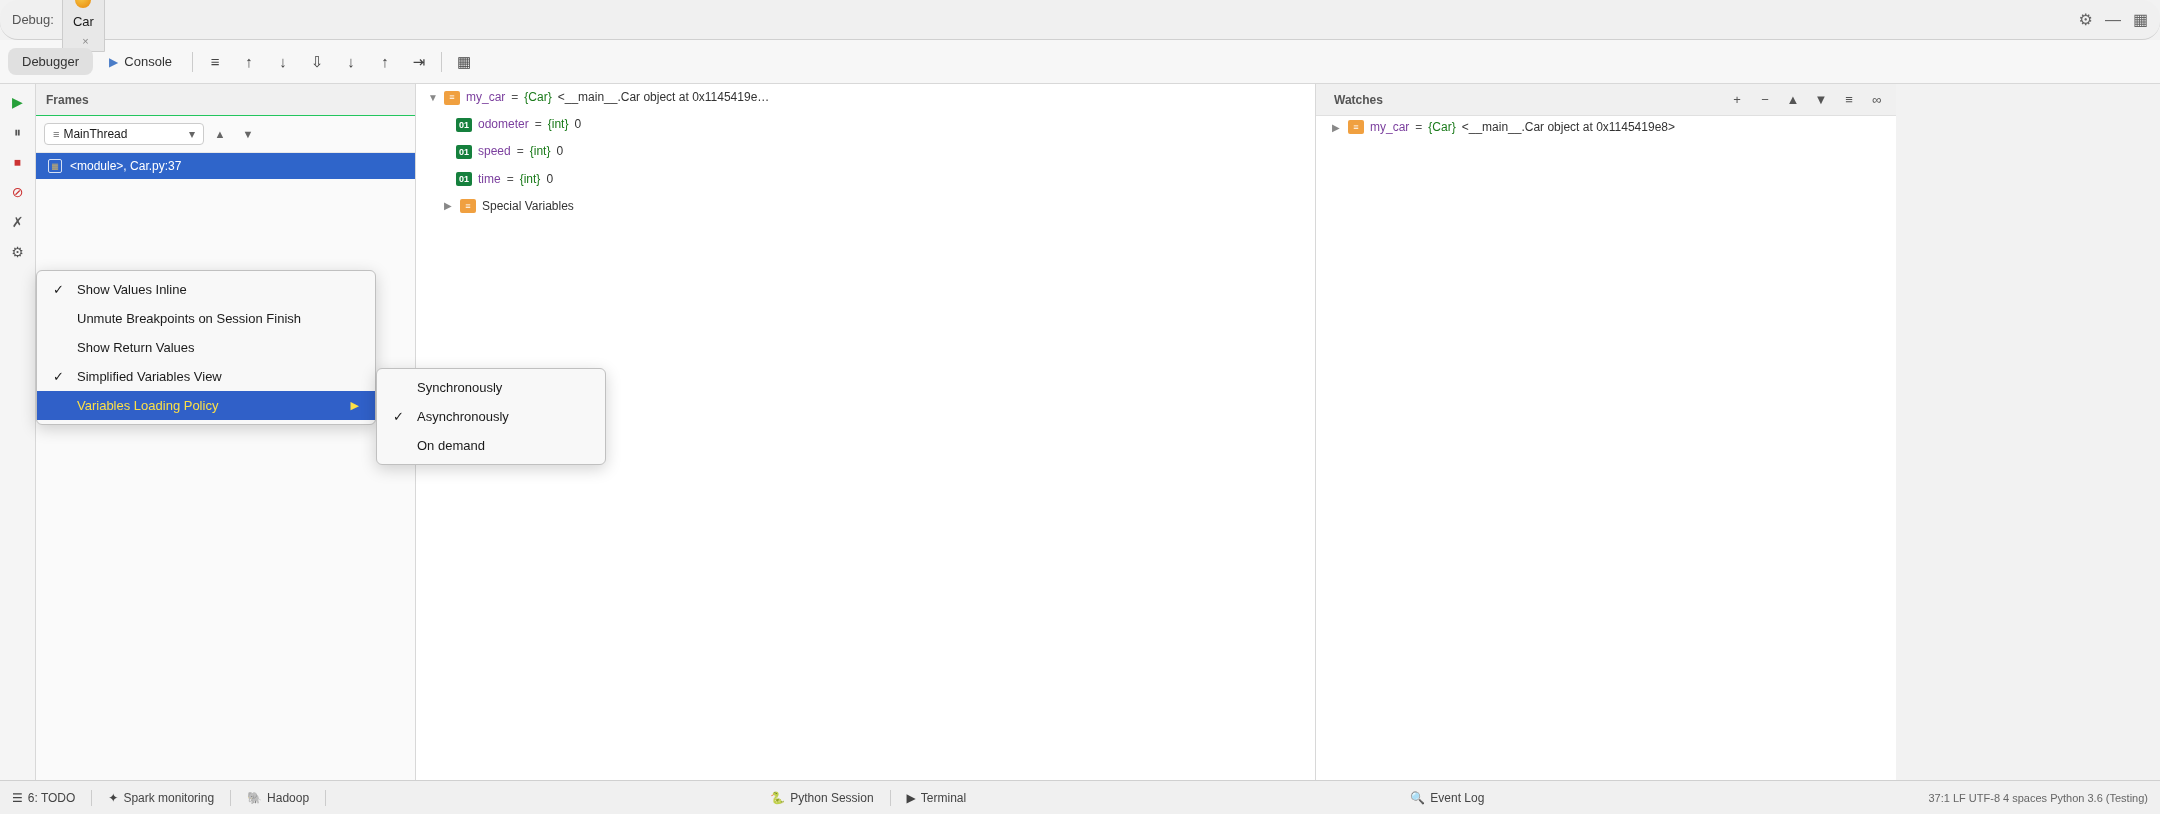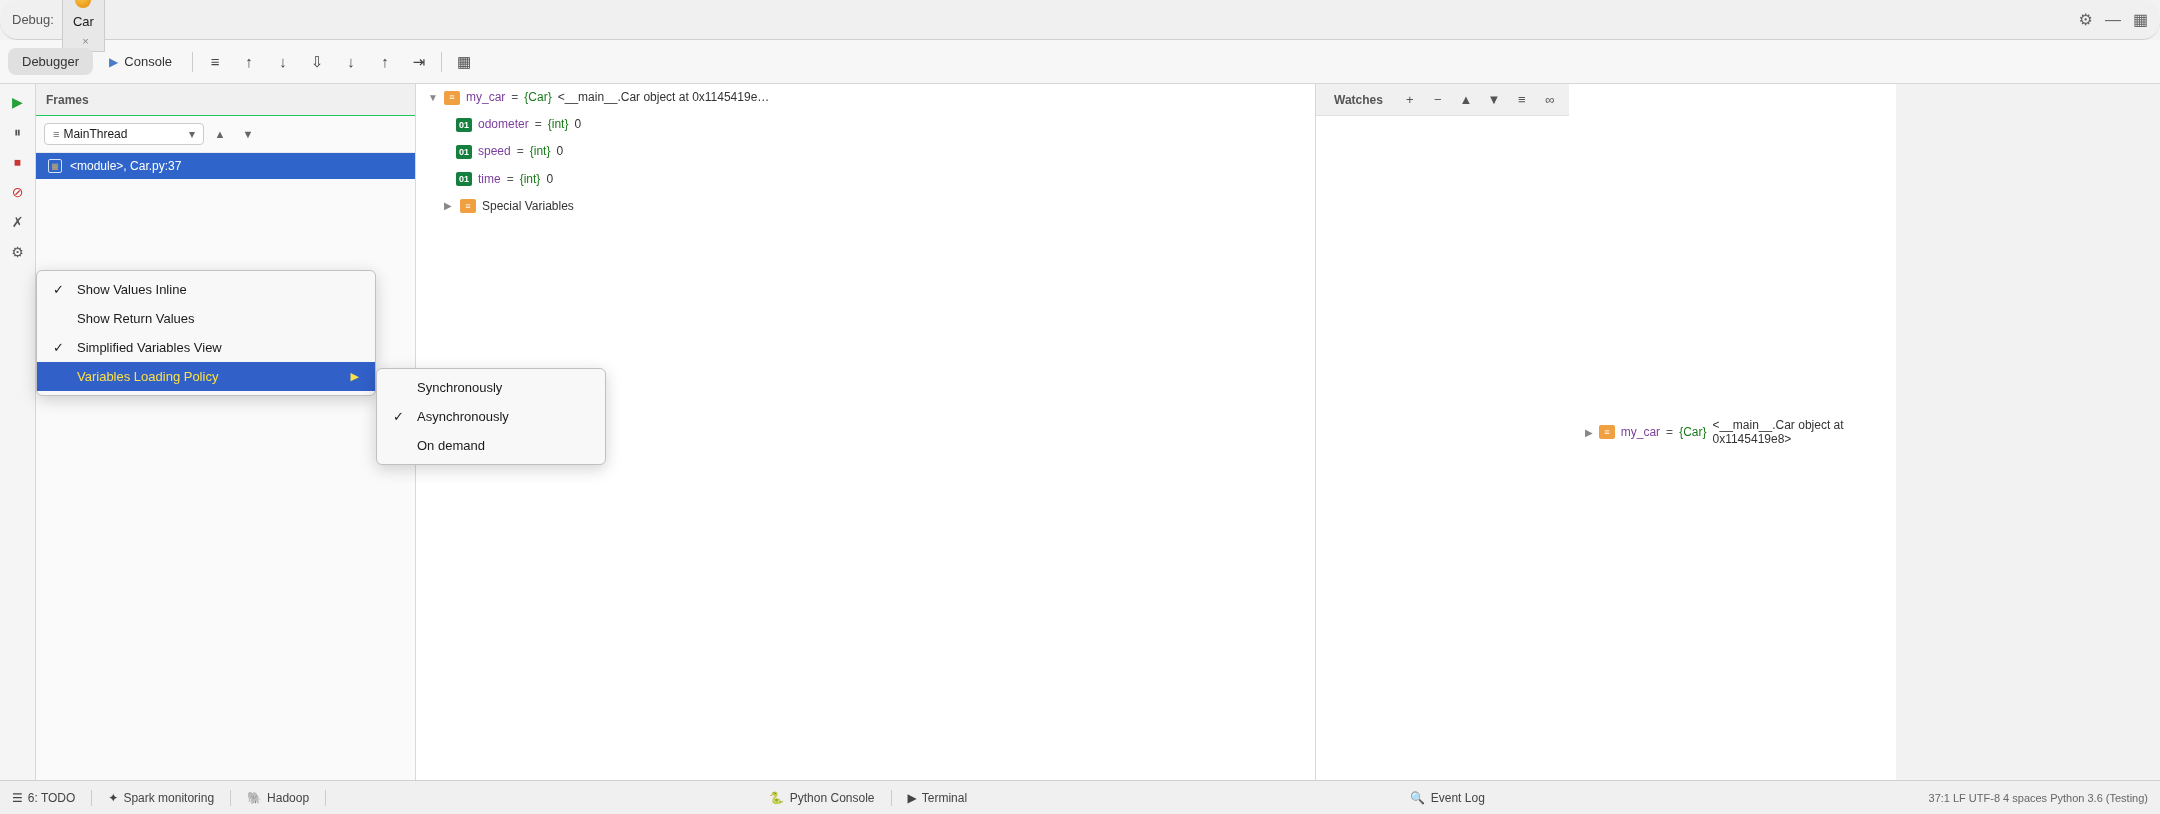--- a/index.html
+++ b/index.html
@@ -263,21 +263,21 @@
     }
     .var-name { color: #7b3f9e; font-size: 12px; }
     .var-equals { color: #555; }
     .var-type { color: #1a7a1a; }
     .var-value { color: #333; }
 
     
     .watches-panel {
       width: 580px;
       display: flex;
-      flex-direction: row;
+      flex-direction: column;
       background: #ffffff;
     }
     .watches-toolbar {
       display: flex;
       align-items: center;
       gap: 6px;
       padding: 0 8px;
       height: 32px;
       border-bottom: 1px solid #e0e0e0;
       background: #f0f0f0;
@@ -533,21 +533,21 @@
   </div>
   <div class="status-divider"></div>
   <div class="status-item">
     <span>🐘</span>
     <span>Hadoop</span>
   </div>
   <div class="status-divider"></div>
   <div class="spacer"></div>
   <div class="status-item">
     <span>🐍</span>
-    <span>Python Console</span>
+    <span>Python Session</span>
   </div>
   <div class="status-divider"></div>
   <div class="status-item">
     <span>▶</span>
     <span>Terminal</span>
   </div>
   <div class="spacer"></div>
   <div class="status-item">
     <span>🔍</span>
     <span>Event Log</span>
@@ -556,20 +556,24 @@
   <span style="font-size:11px; color:#666; margin-left: auto;">37:1  LF  UTF-8  4 spaces  Python 3.6 (Testing)</span>
 </div>
 
 <div class="context-menu">
   <div class="menu-item">
     <span class="menu-check">✓</span>
     <span>Show Values Inline</span>
   </div>
   <div class="menu-item">
     <span class="menu-check"></span>
+    <span>Unmute Breakpoints on Session Finish</span>
+  </div>
+  <div class="menu-item">
+    <span class="menu-check"></span>
     <span>Show Return Values</span>
   </div>
   <div class="menu-item">
     <span class="menu-check">✓</span>
     <span>Simplified Variables View</span>
   </div>
   <div class="menu-item highlighted">
     <span class="menu-check"></span>
     <span>Variables Loading Policy</span>
     <span class="menu-arrow">▶</span>

